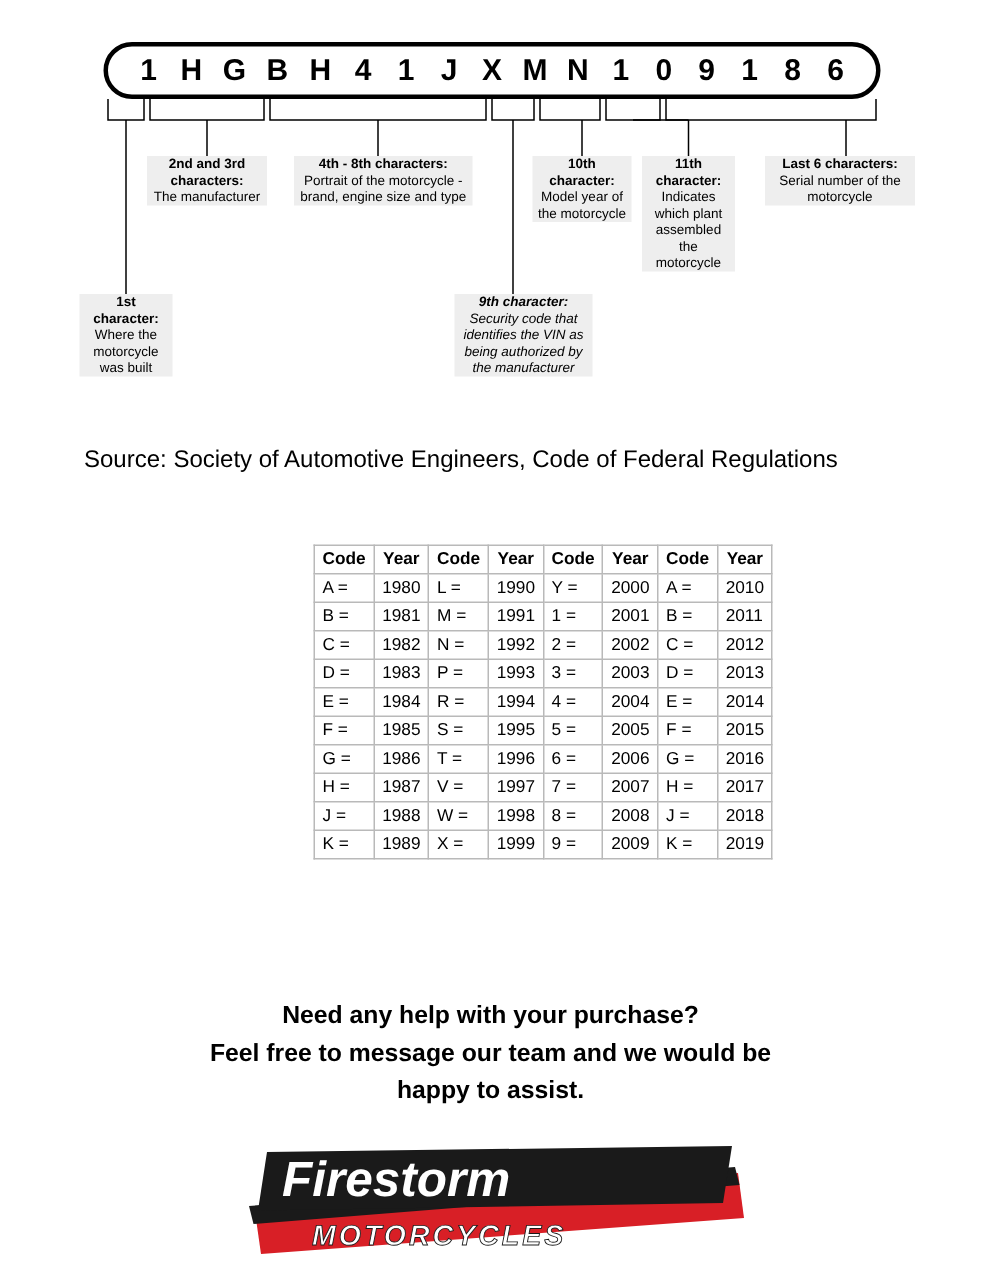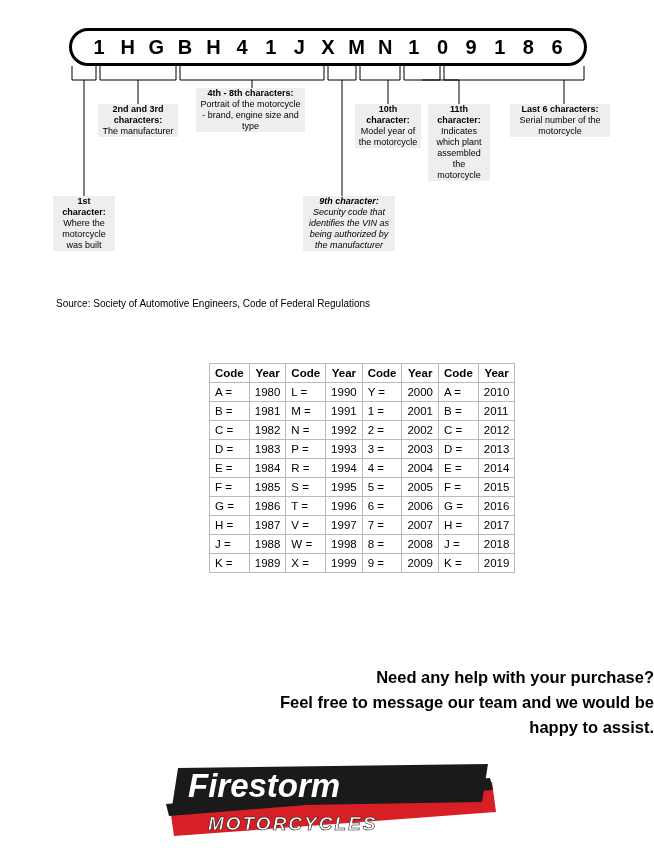--- a/index.html
+++ b/index.html
@@ -64,32 +64,32 @@
     color: #000;
     padding: 0 3px;
     box-sizing: border-box;
   }
   .callout b {
     font-weight: bold;
   }
 
   .c-first   { left: 53px;  top: 196px; width: 62px;  }
   .c-second  { left: 98px;  top: 104px; width: 80px;  }
-  .c-fourth  { left: 196px; top: 88px; width: 109px; }
+  .c-fourth  { left: 196px; top: 104px; width: 119px; }
   .c-ninth   { left: 303px; top: 196px; width: 92px; font-style: italic;  }
   .c-tenth   { left: 355px; top: 104px; width: 66px;  }
   .c-eleven  { left: 428px; top: 104px; width: 62px;  }
   .c-last    { left: 510px; top: 104px; width: 100px; }
 
   
   .source {
     position: absolute;
     left: 56px;
     top: 298px;
-    font-size: 10px;
+    font-size: 16px;
     color: #000;
   }
 
   
   .table-wrap {
     position: absolute;
     left: 185px;
     top: 363px;
     margin-left: 24px;
   }
@@ -113,21 +113,21 @@
   }
   table.year-table td.code { width: 38px; }
   table.year-table td.year { width: 32px; }
 
   
   .help {
     position: absolute;
     left: 0;
     top: 665px;
     width: 654px;
-    text-align: right;
+    text-align: center;
     font-size: 16.5px;
     font-weight: bold;
     line-height: 25px;
   }
 
   
   .logo-wrap {
     position: absolute;
     left: 160px;
     top: 760px;

